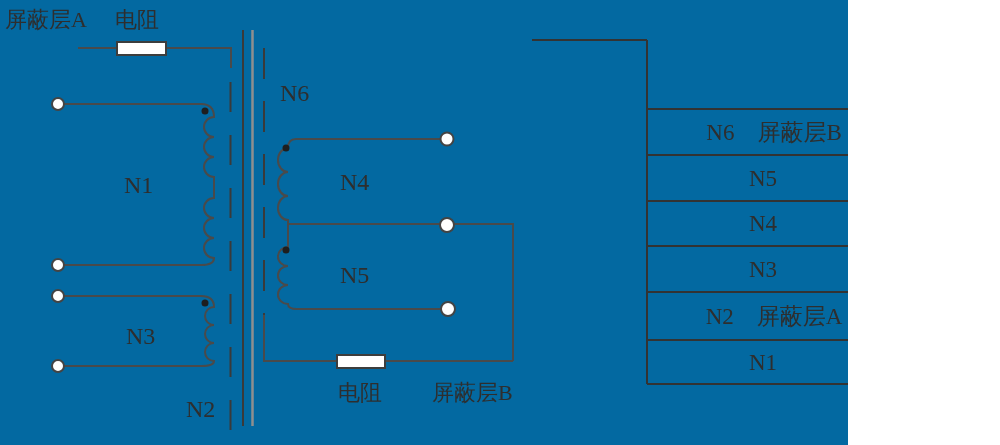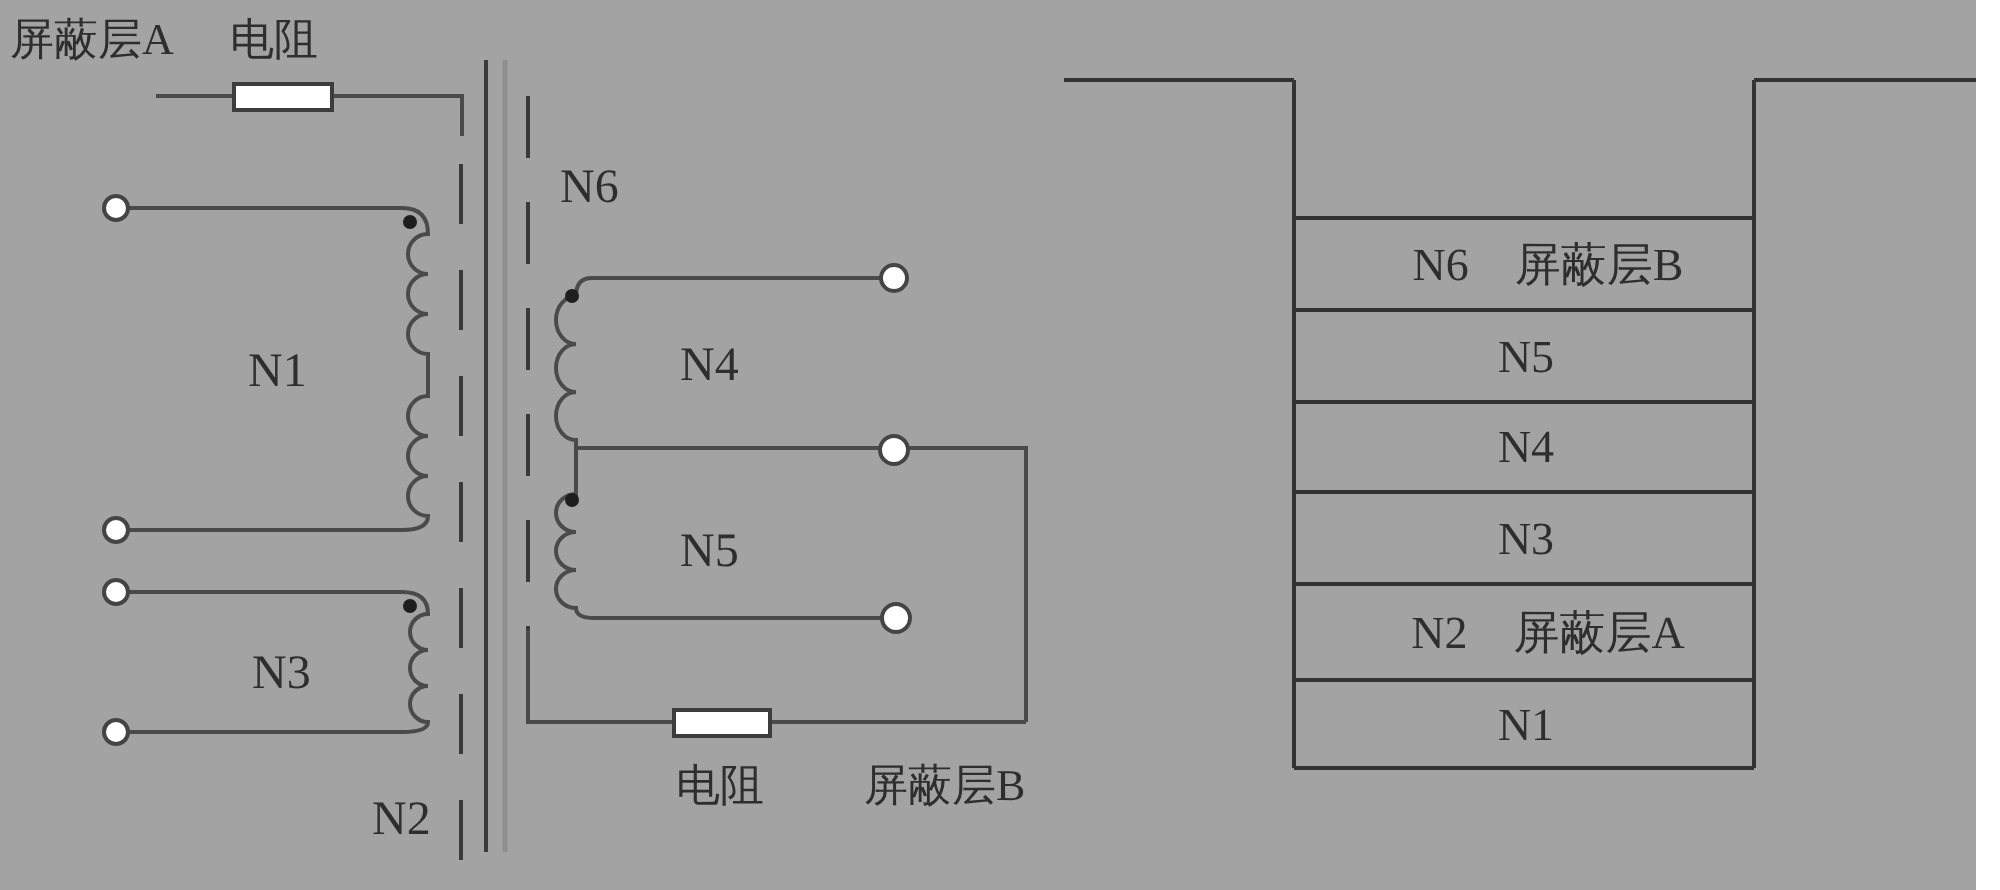--- a/index.html
+++ b/index.html
@@ -1,19 +1,19 @@
 <!DOCTYPE html>
 <html><head>
 <meta charset="utf-8">
 <style>
   html,body{margin:0;padding:0;background:#ffffff;}
   #canvas{
     position:relative;
-    width:988px;height:445px;
-    background:#a3a3a3;
+    width:848px;height:445px;
+    background:#0369a1;
     overflow:hidden;
     font-family:"Liberation Serif","DejaVu Serif",serif;
   }
   svg{position:absolute;left:0;top:0;}
   text{
     fill:#2e2e2e;
     font-family:"Liberation Serif","DejaVu Serif",serif;
   }
   .cn{font-size:22px;}
   .nlabel{font-size:24px;}

